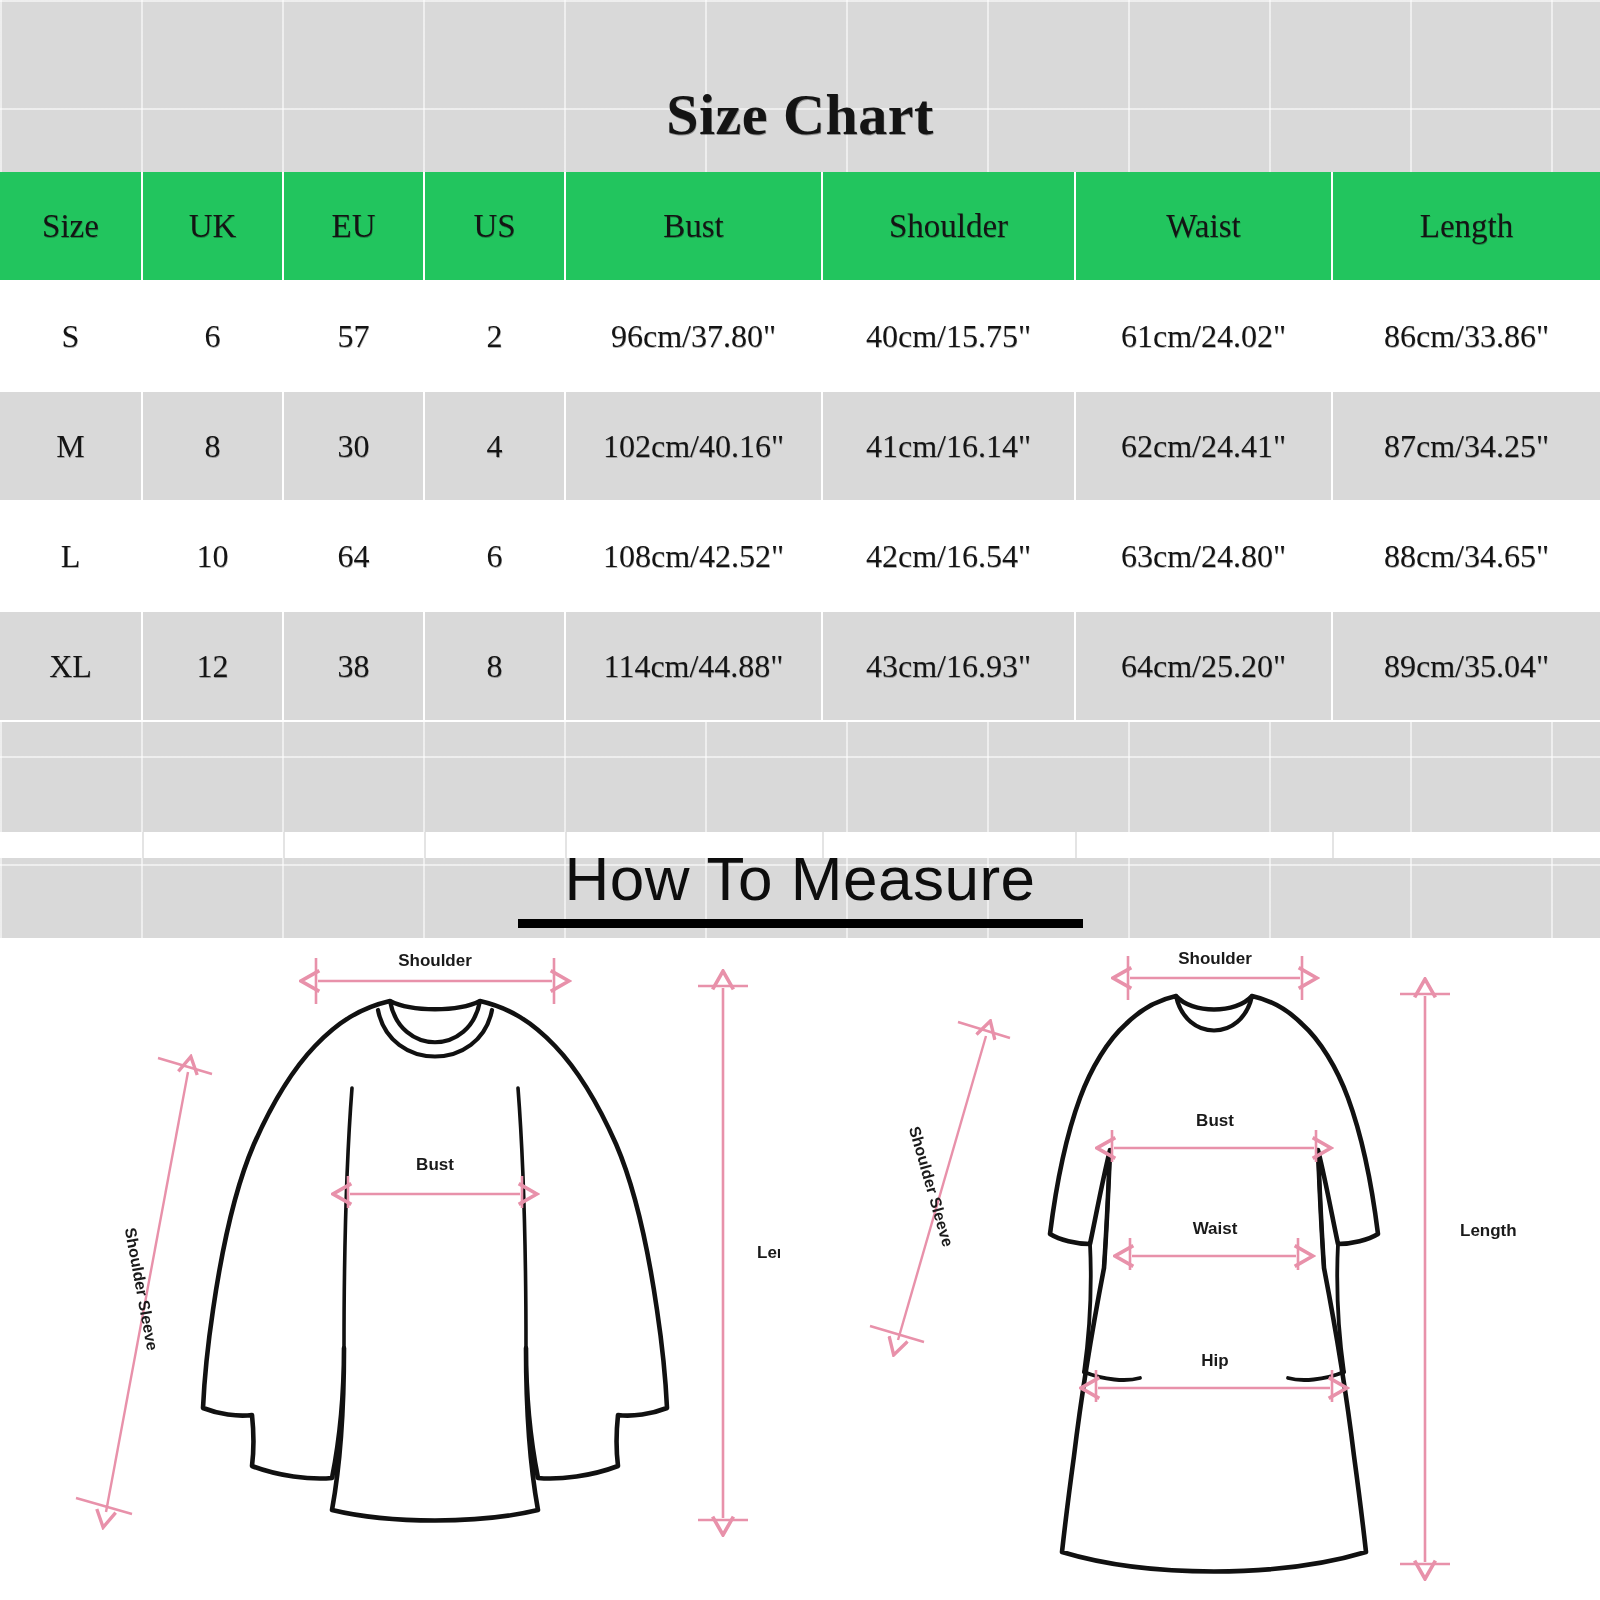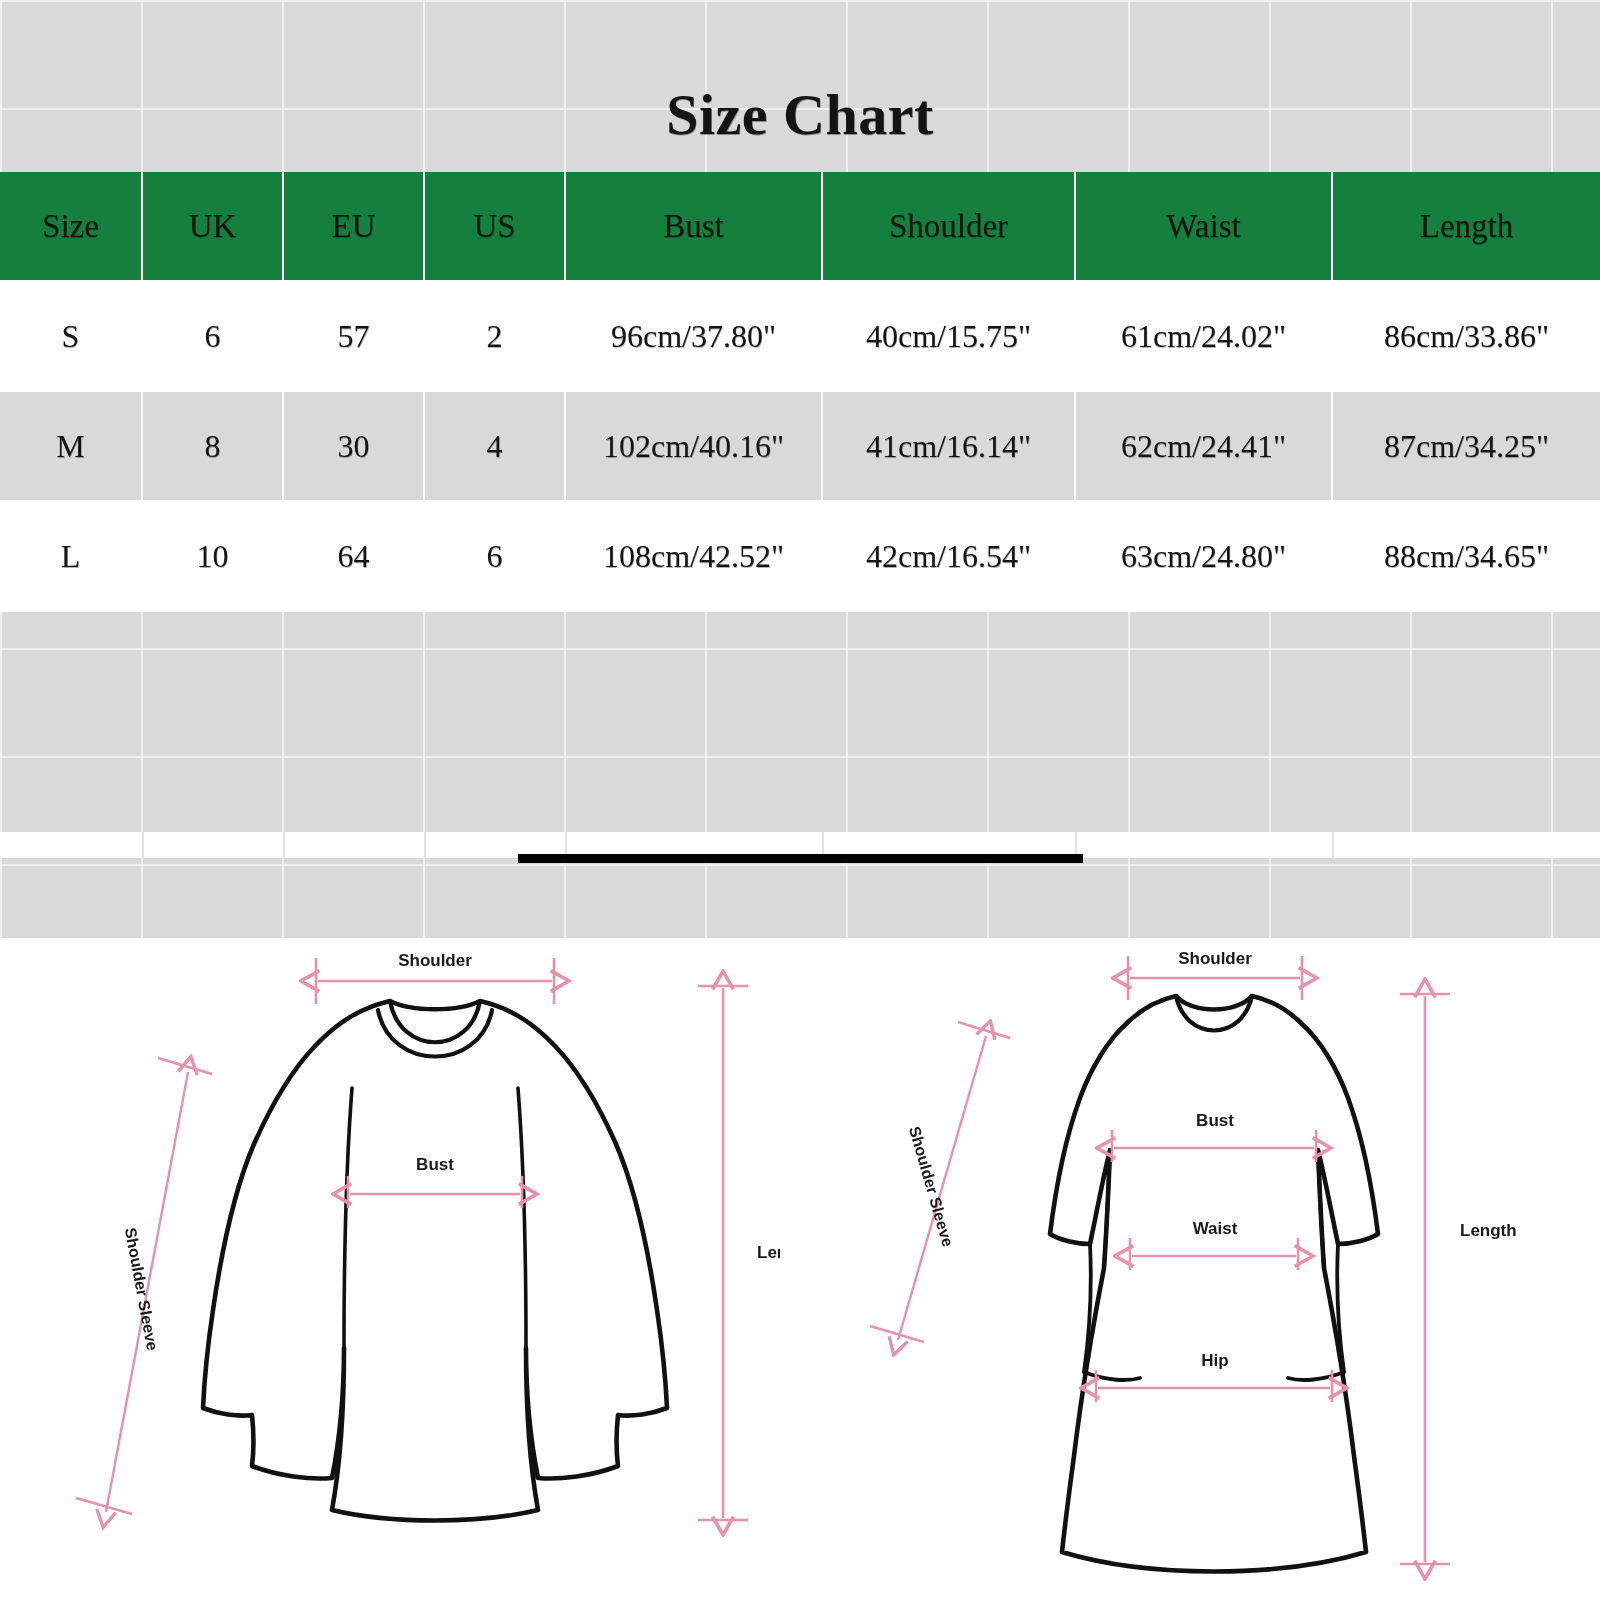--- a/index.html
+++ b/index.html
@@ -71,21 +71,21 @@
     vertical-align: middle;
     font-family: "Liberation Serif", serif;
     color: #141414;
     border-right: 2px solid #ffffff;
     border-bottom: 2px solid #ffffff;
     font-weight: 400;
     text-shadow: 0.5px 0.5px 0 rgba(0,0,0,0.30);
   }
   table.size-table th {
     height: 106px;
-    background: #15803d;
+    background: #22c55e;
     font-size: 33px;
   }
   table.size-table tr.row-odd td {
     background: #ffffff;
   }
   table.size-table tr.row-even td {
     background: #d9d9d9;
   }
   table.size-table td {
     height: 106px;
@@ -220,35 +220,46 @@
       <tr class="row-odd">
         <td>L</td>
         <td>10</td>
         <td>64</td>
         <td>6</td>
         <td>108cm/42.52"</td>
         <td>42cm/16.54"</td>
         <td>63cm/24.80"</td>
         <td>88cm/34.65"</td>
       </tr>
+      <tr class="row-even">
+        <td>XL</td>
+        <td>12</td>
+        <td>38</td>
+        <td>8</td>
+        <td>114cm/44.88"</td>
+        <td>43cm/16.93"</td>
+        <td>64cm/25.20"</td>
+        <td>89cm/35.04"</td>
+      </tr>
     </tbody>
   </table>
 </div>
 
 <div class="table-tail">
   <i style="left:142px"></i>
     <i style="left:283px"></i>
     <i style="left:424px"></i>
   <i style="left:565px"></i>
     <i style="left:822px"></i>
     <i style="left:1075px"></i>
   <i style="left:1332px"></i>
 </div>
 
 <div class="htm-wrap">
+  <div class="htm-title">How To Measure</div>
   <div class="htm-rule"></div>
 </div>
 
 <div class="diagrams">
 
   <div class="diagram left">
     <svg viewBox="0 0 720 662" xmlns="http://www.w3.org/2000/svg">
       <defs>
         <marker id="aL" markerWidth="9" markerHeight="9" refX="7.5" refY="4.5" orient="auto">
           <path d="M8,0.5 L1,4.5 L8,8.5" fill="none" stroke="#e891aa" stroke-width="1.4"></path>

